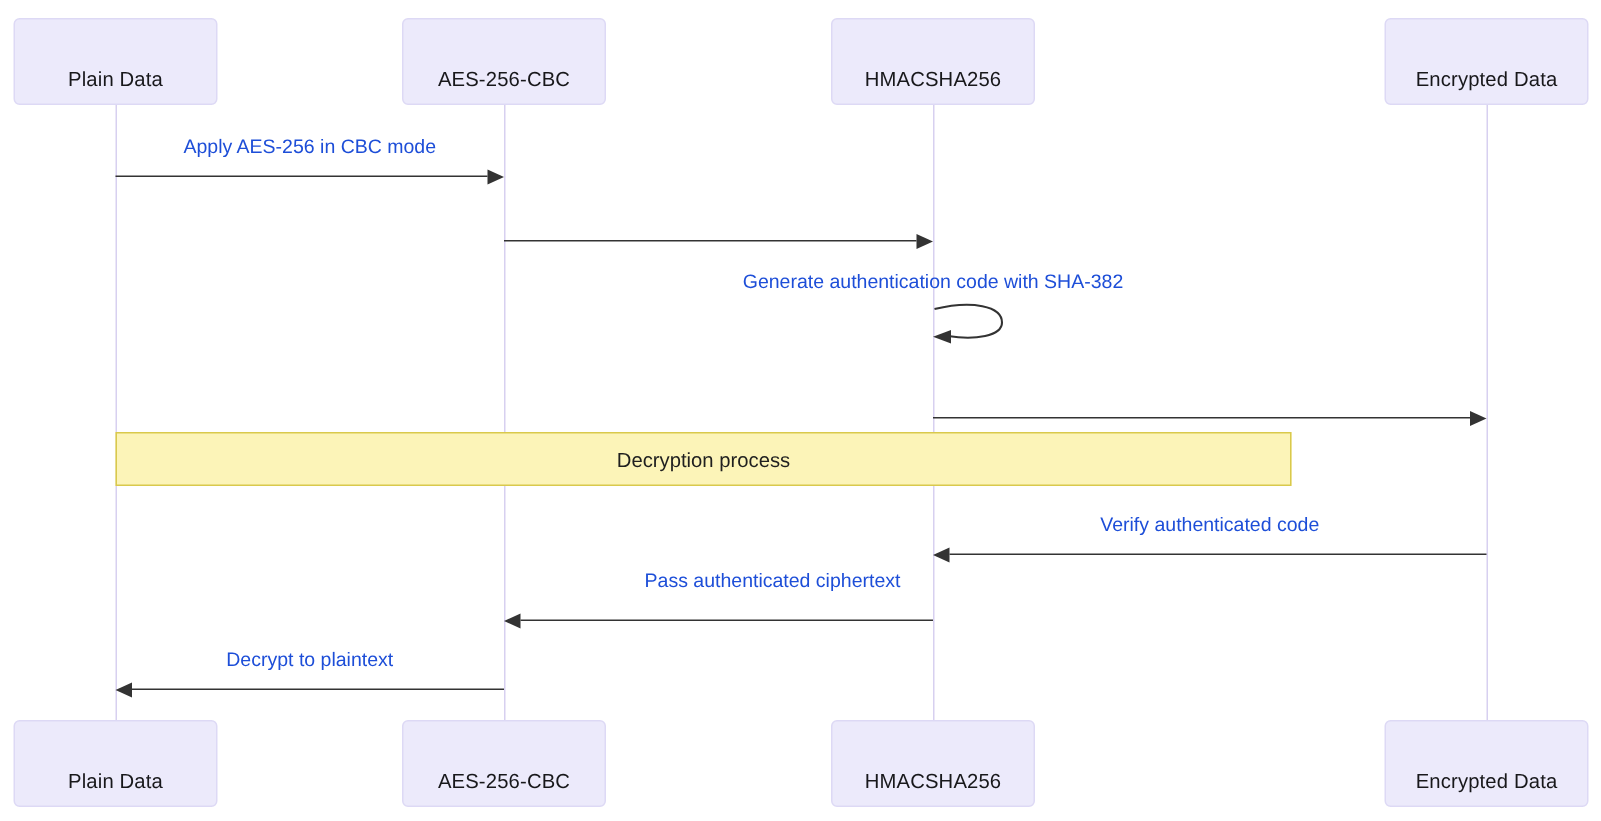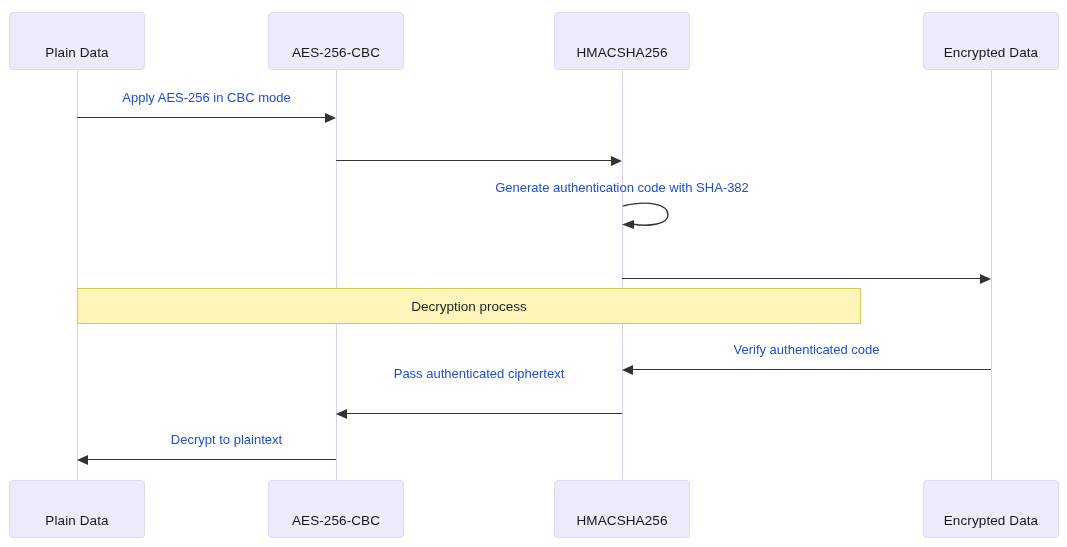--- a/index.html
+++ b/index.html
@@ -133,25 +133,25 @@
   <div class="arrowhead right" style="left:980px; top:273.5px;"></div>
 
   <div class="divider-banner" style="left:45px; top:288px; width:784px; height:36px;margin-left:32px;">
     <span class="divider-label">Decryption process</span>
   </div>
 
   <div class="msg-label" style="left:622px; top:342px; width:369px;">Verify authenticated code</div>
   <div class="msg-line" style="left:633px; top:369px; width:358px;"></div>
   <div class="arrowhead left" style="left:622px; top:364.5px;"></div>
 
-  <div class="msg-label" style="left:336px; top:366px; width:286px;">Pass authenticated ciphertext</div>
+  <div class="msg-label" style="left:336px; top:379px; width:286px;padding-left:36px;">Pass authenticated ciphertext</div>
   <div class="msg-line" style="left:347px; top:413px; width:275px;"></div>
   <div class="arrowhead left" style="left:336px; top:408.5px;"></div>
 
-  <div class="msg-label" style="left:77px; top:432px; width:259px;padding-left:20px;">Decrypt to plaintext</div>
+  <div class="msg-label" style="left:77px; top:432px; width:259px;">Decrypt to plaintext</div>
   <div class="msg-line" style="left:88px; top:459px; width:248px;"></div>
   <div class="arrowhead left" style="left:77px; top:454.5px;"></div>
 
   <div class="participant-box" style="left:9px; top:480px;">
     <span class="participant-label">Plain Data</span>
   </div>
   <div class="participant-box" style="left:268px; top:480px;">
     <span class="participant-label">AES-256-CBC</span>
   </div>
   <div class="participant-box" style="left:554px; top:480px;">

